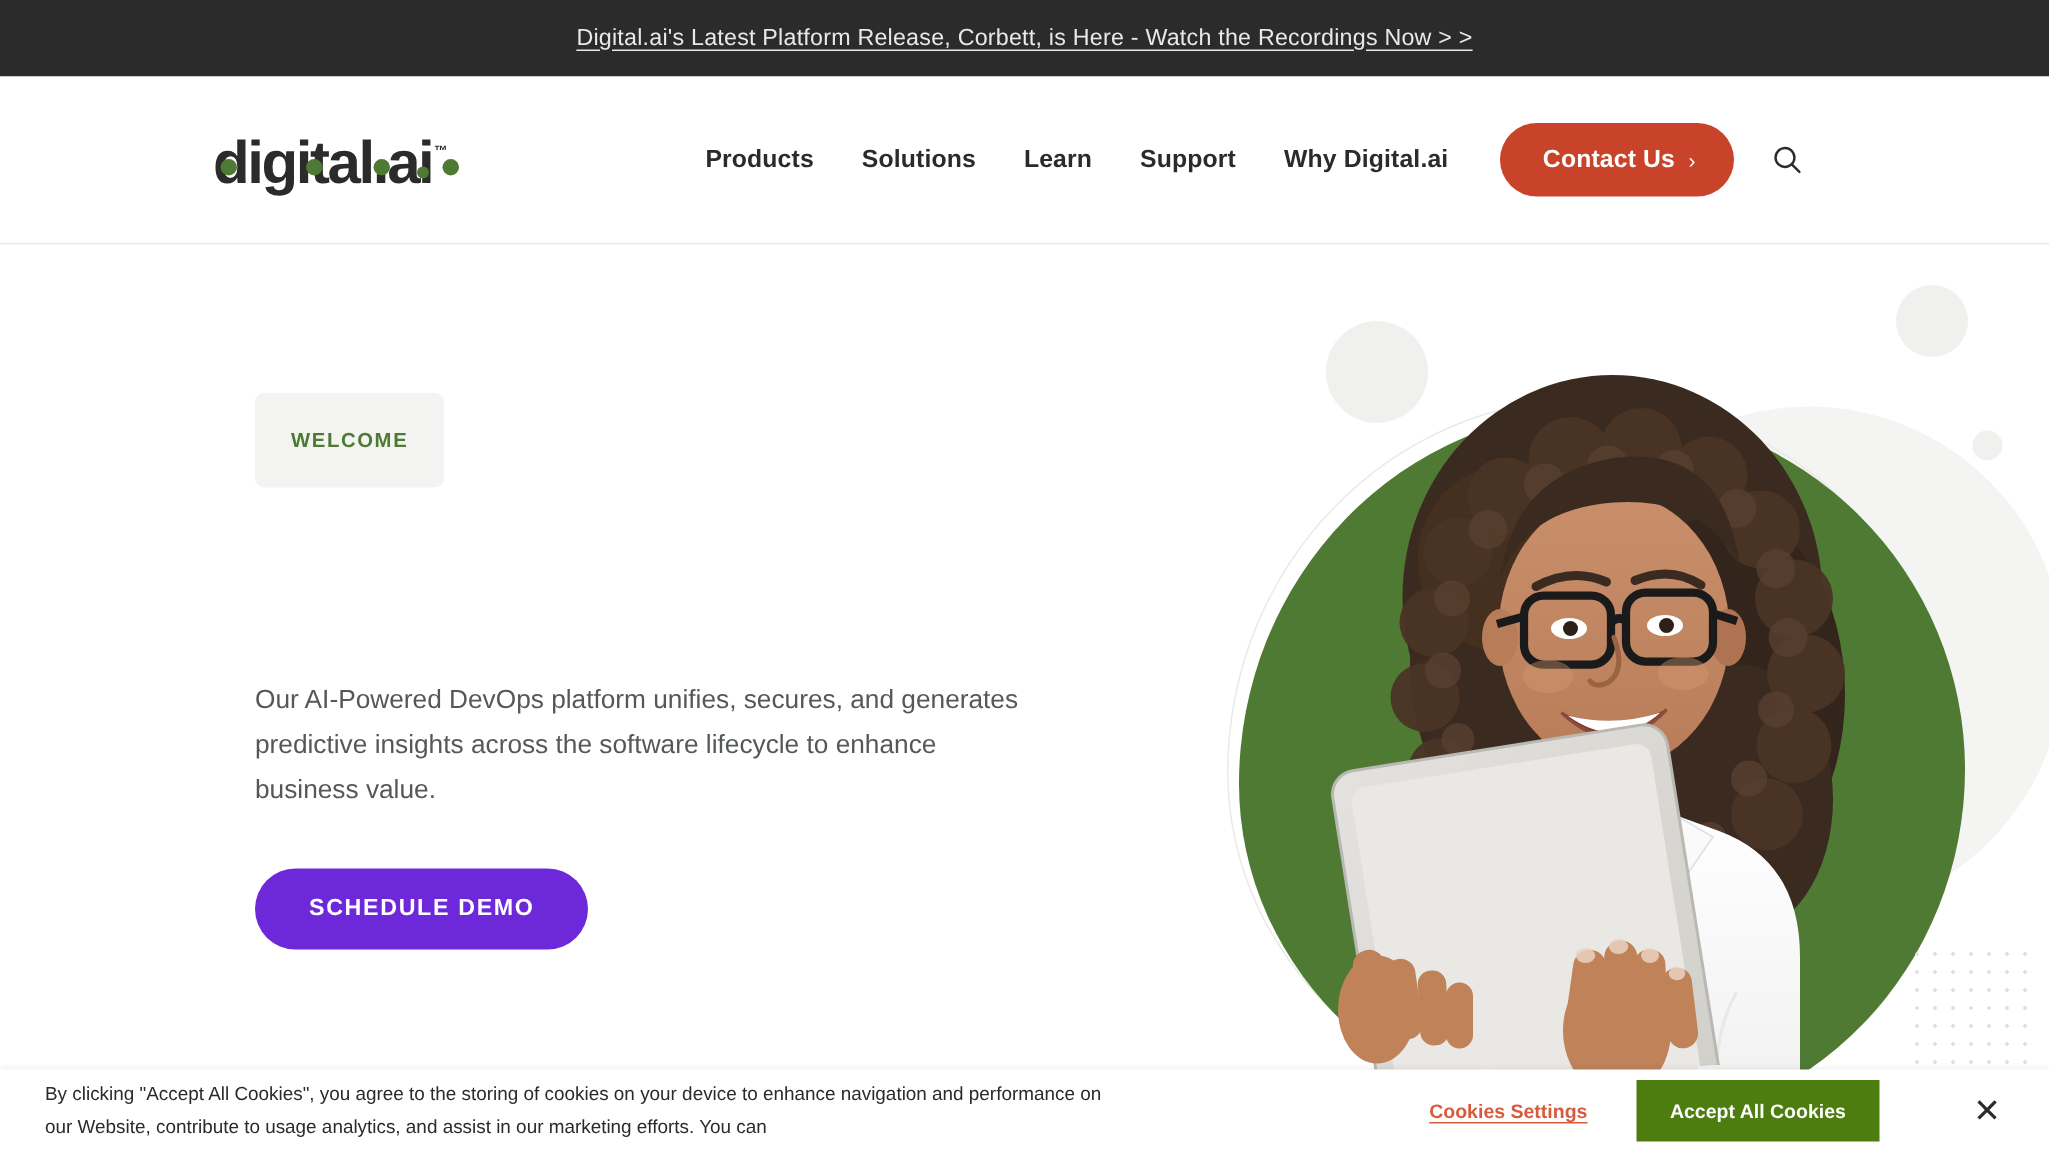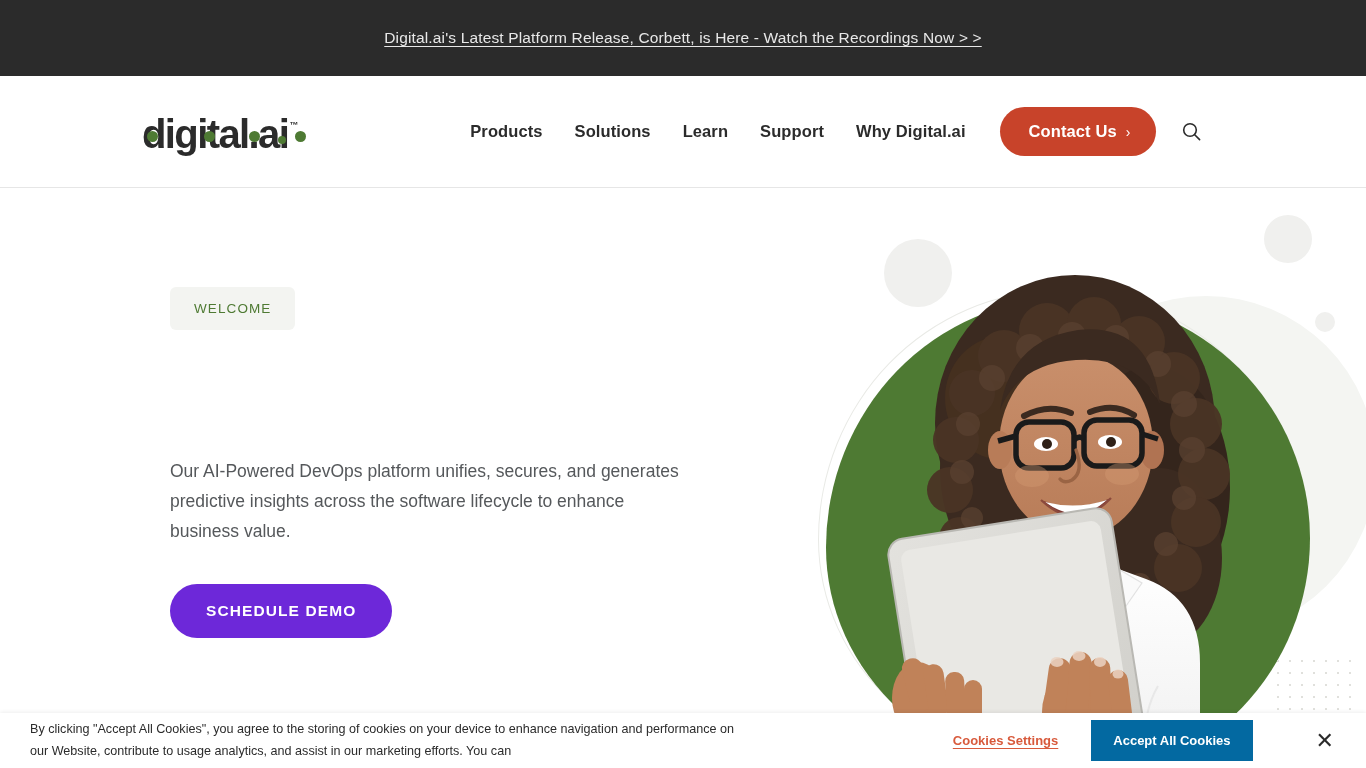--- a/index.html
+++ b/index.html
@@ -9,21 +9,21 @@
     width: 1366px;
     height: 768px;
     overflow: hidden;
     background: #ffffff;
     font-family: "Liberation Sans", sans-serif;
     -webkit-font-smoothing: antialiased;
   }
 
   
   .announce-bar {
-    height: 76px;
+    height: 51px;
     background: #2B2B2B;
     display: flex;
     align-items: center;
     justify-content: center;
   }
   .announce-link {
     color: #E8E8E8;
     font-size: 15.5px;
     letter-spacing: 0.15px;
     text-decoration: underline;
@@ -142,23 +142,23 @@
     top: 99px;
     width: 560px;
     z-index: 5;
   }
 
   .eyebrow {
     display: inline-block;
     background: #F3F4F1;
     color: #4E7A33;
     font-size: 13.5px;
-    font-weight: 400;
+    font-weight: 700;
     letter-spacing: 1.1px;
-    padding: 14px 24px;
+    padding: 24px 24px;
     border-radius: 6px;
   }
 
   .hero-title {
     margin-top: 37px;
     font-size: 57px;
     line-height: 1.19;
     font-weight: 700;
     color: #2B2B2B;
     letter-spacing: -0.9px;
@@ -270,21 +270,21 @@
   .cookie-settings {
     font-size: 13px;
     font-weight: 700;
     color: #D85A3C;
     text-decoration: underline;
     text-underline-offset: 3px;
     cursor: pointer;
     white-space: nowrap;
   }
   .accept-btn {
-    background: #0369a1;
+    background: #4d7c0f;
     color: #ffffff;
     font-size: 13px;
     font-weight: 700;
     border: none;
     padding: 13px 22px;
     cursor: pointer;
     white-space: nowrap;
     font-family: "Liberation Sans", sans-serif;
   }
   .cookie-close {

